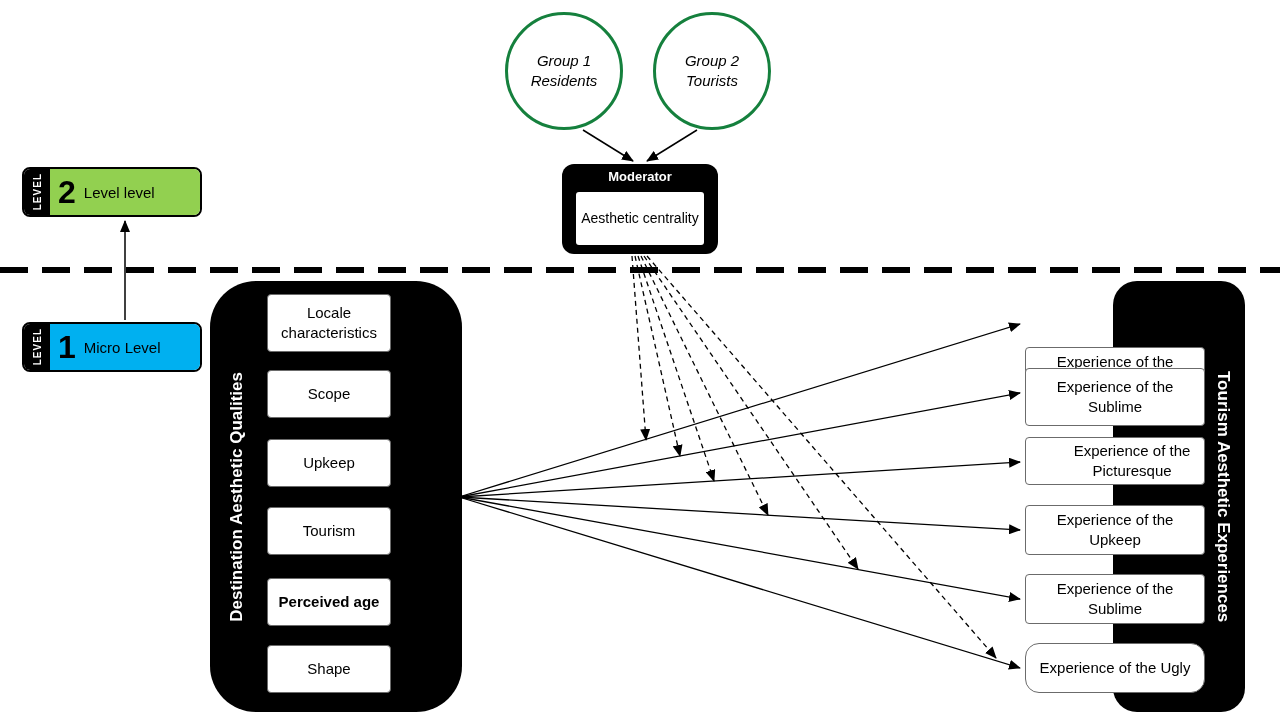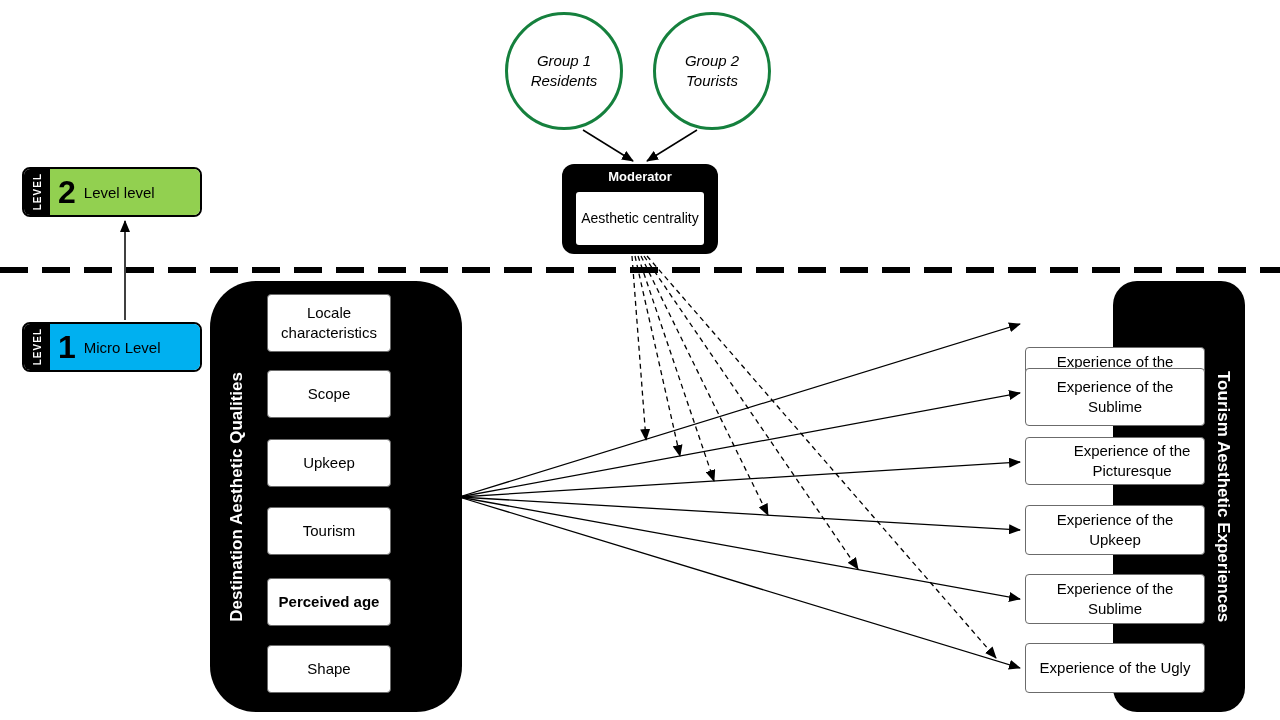--- a/index.html
+++ b/index.html
@@ -165,15 +165,15 @@
   <div class="item-box item-left" style="top:439px; height:48px;">Upkeep</div>
   <div class="item-box item-left" style="top:507px; height:48px;">Tourism</div>
   <div class="item-box item-left" style="top:578px; height:48px;font-weight:bold;">Perceived age</div>
   <div class="item-box item-left" style="top:645px; height:48px;">Shape</div>
 
   <div class="item-box item-right" style="top:299px; height:50px;margin-top:48px;">Experience of the Beautiful</div>
   <div class="item-box item-right" style="top:368px; height:58px;">Experience of the Sublime</div>
   <div class="item-box item-right" style="top:437px; height:48px;padding-left:40px;">Experience of the Picturesque</div>
   <div class="item-box item-right" style="top:505px; height:50px;">Experience of the Upkeep</div>
   <div class="item-box item-right" style="top:574px; height:50px;">Experience of the Sublime</div>
-  <div class="item-box item-right" style="top:643px; height:50px;">Experience of the Ugly</div>
+  <div class="item-box item-right" style="top:643px; height:50px;border-radius:14px;">Experience of the Ugly</div>
 
 </div>
 
 </body></html>

